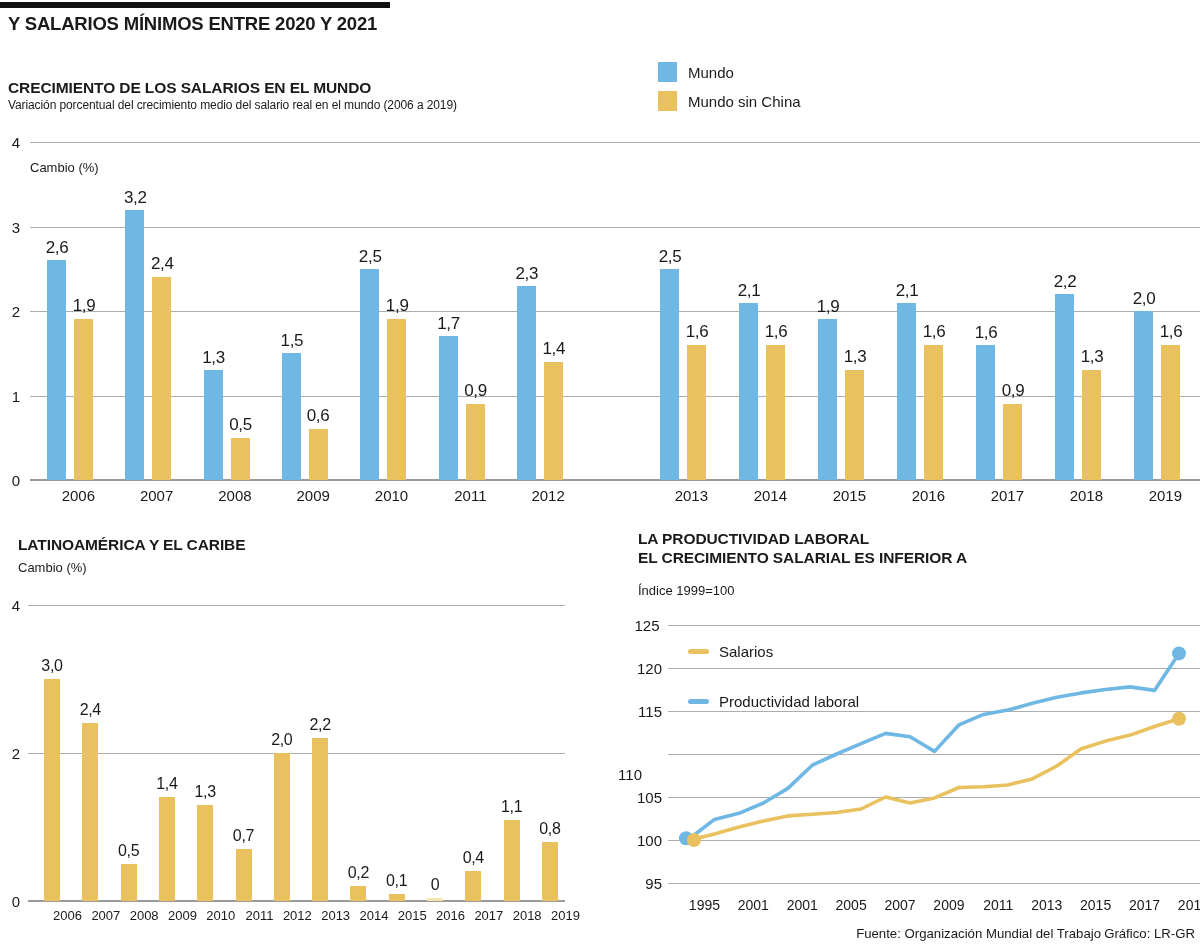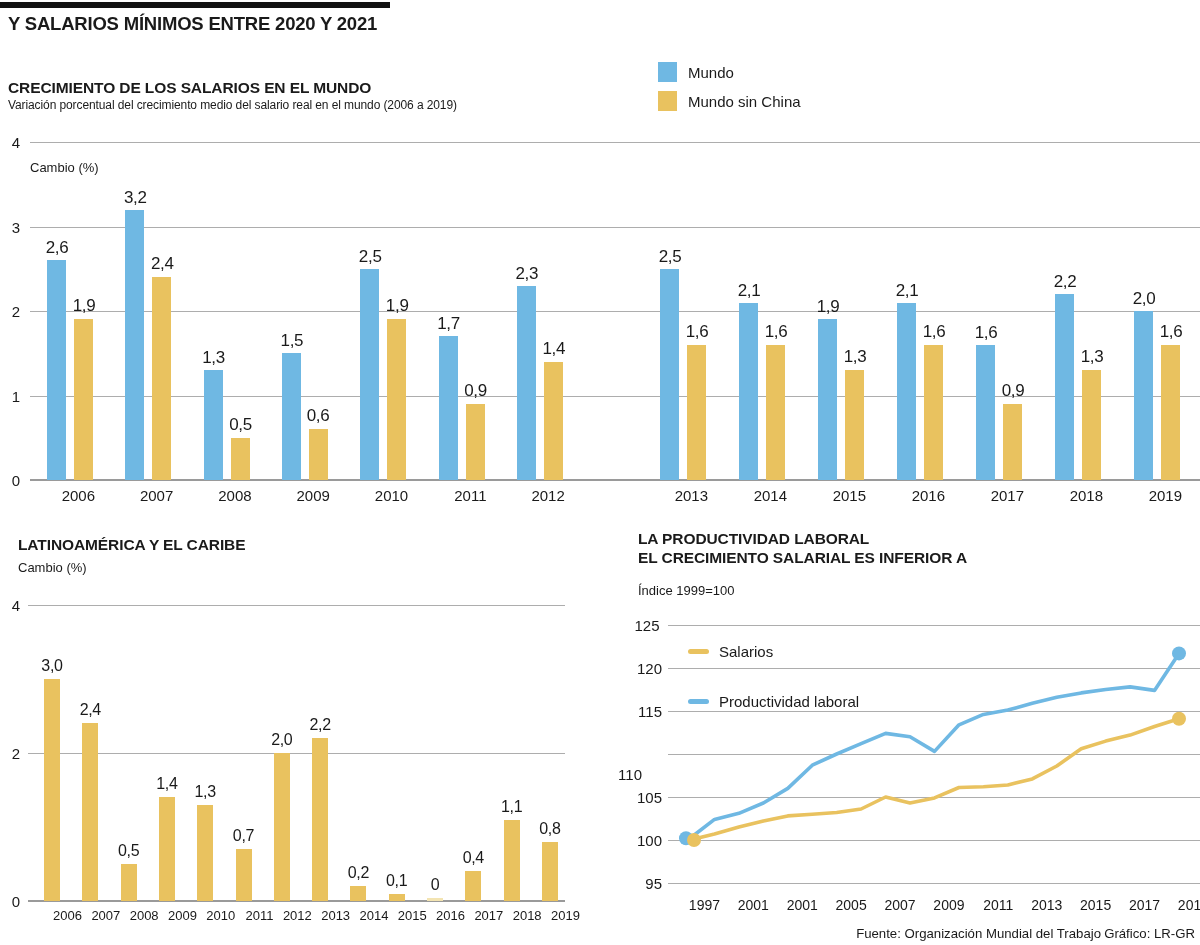--- a/index.html
+++ b/index.html
@@ -215,21 +215,21 @@
       <div class="gridline" style="left: 668px; top: 797px; width: 532px;"></div>
       <div class="ytick" style="left: 632px; top: 797px; width: 30px;">105</div>
       <div class="gridline" style="left: 668px; top: 754px; width: 532px;"></div>
       <div class="ytick" style="left: 612px; top: 754px; width: 30px; margin-top: 20px;">110</div>
       <div class="gridline" style="left: 668px; top: 711px; width: 532px;"></div>
       <div class="ytick" style="left: 632px; top: 711px; width: 30px;">115</div>
       <div class="gridline" style="left: 668px; top: 668px; width: 532px;"></div>
       <div class="ytick" style="left: 632px; top: 668px; width: 30px;">120</div>
       <div class="gridline" style="left: 668px; top: 625px; width: 532px;"></div>
       <div class="ytick" style="left: 632px; top: 625px; width: 30px; text-align: center;">125</div>
-      <div class="xtick mid" style="left: 690px; top: 897px;">1997</div>
+      <div class="xtick mid" style="left: 690px; top: 897px;">1995</div>
       <div class="xtick mid" style="left: 738.9px; top: 897px;">2001</div>
       <div class="xtick mid" style="left: 787.8px; top: 897px;">2001</div>
       <div class="xtick mid" style="left: 836.7px; top: 897px;">2005</div>
       <div class="xtick mid" style="left: 885.6px; top: 897px;">2007</div>
       <div class="xtick mid" style="left: 934.5px; top: 897px;">2009</div>
       <div class="xtick mid" style="left: 983.4px; top: 897px;">2011</div>
       <div class="xtick mid" style="left: 1032.3px; top: 897px;">2013</div>
       <div class="xtick mid" style="left: 1081.2px; top: 897px;">2015</div>
       <div class="xtick mid" style="left: 1130.1px; top: 897px;">2017</div>
       <div class="xtick mid" style="left: 1179px; top: 897px;">2019</div>

